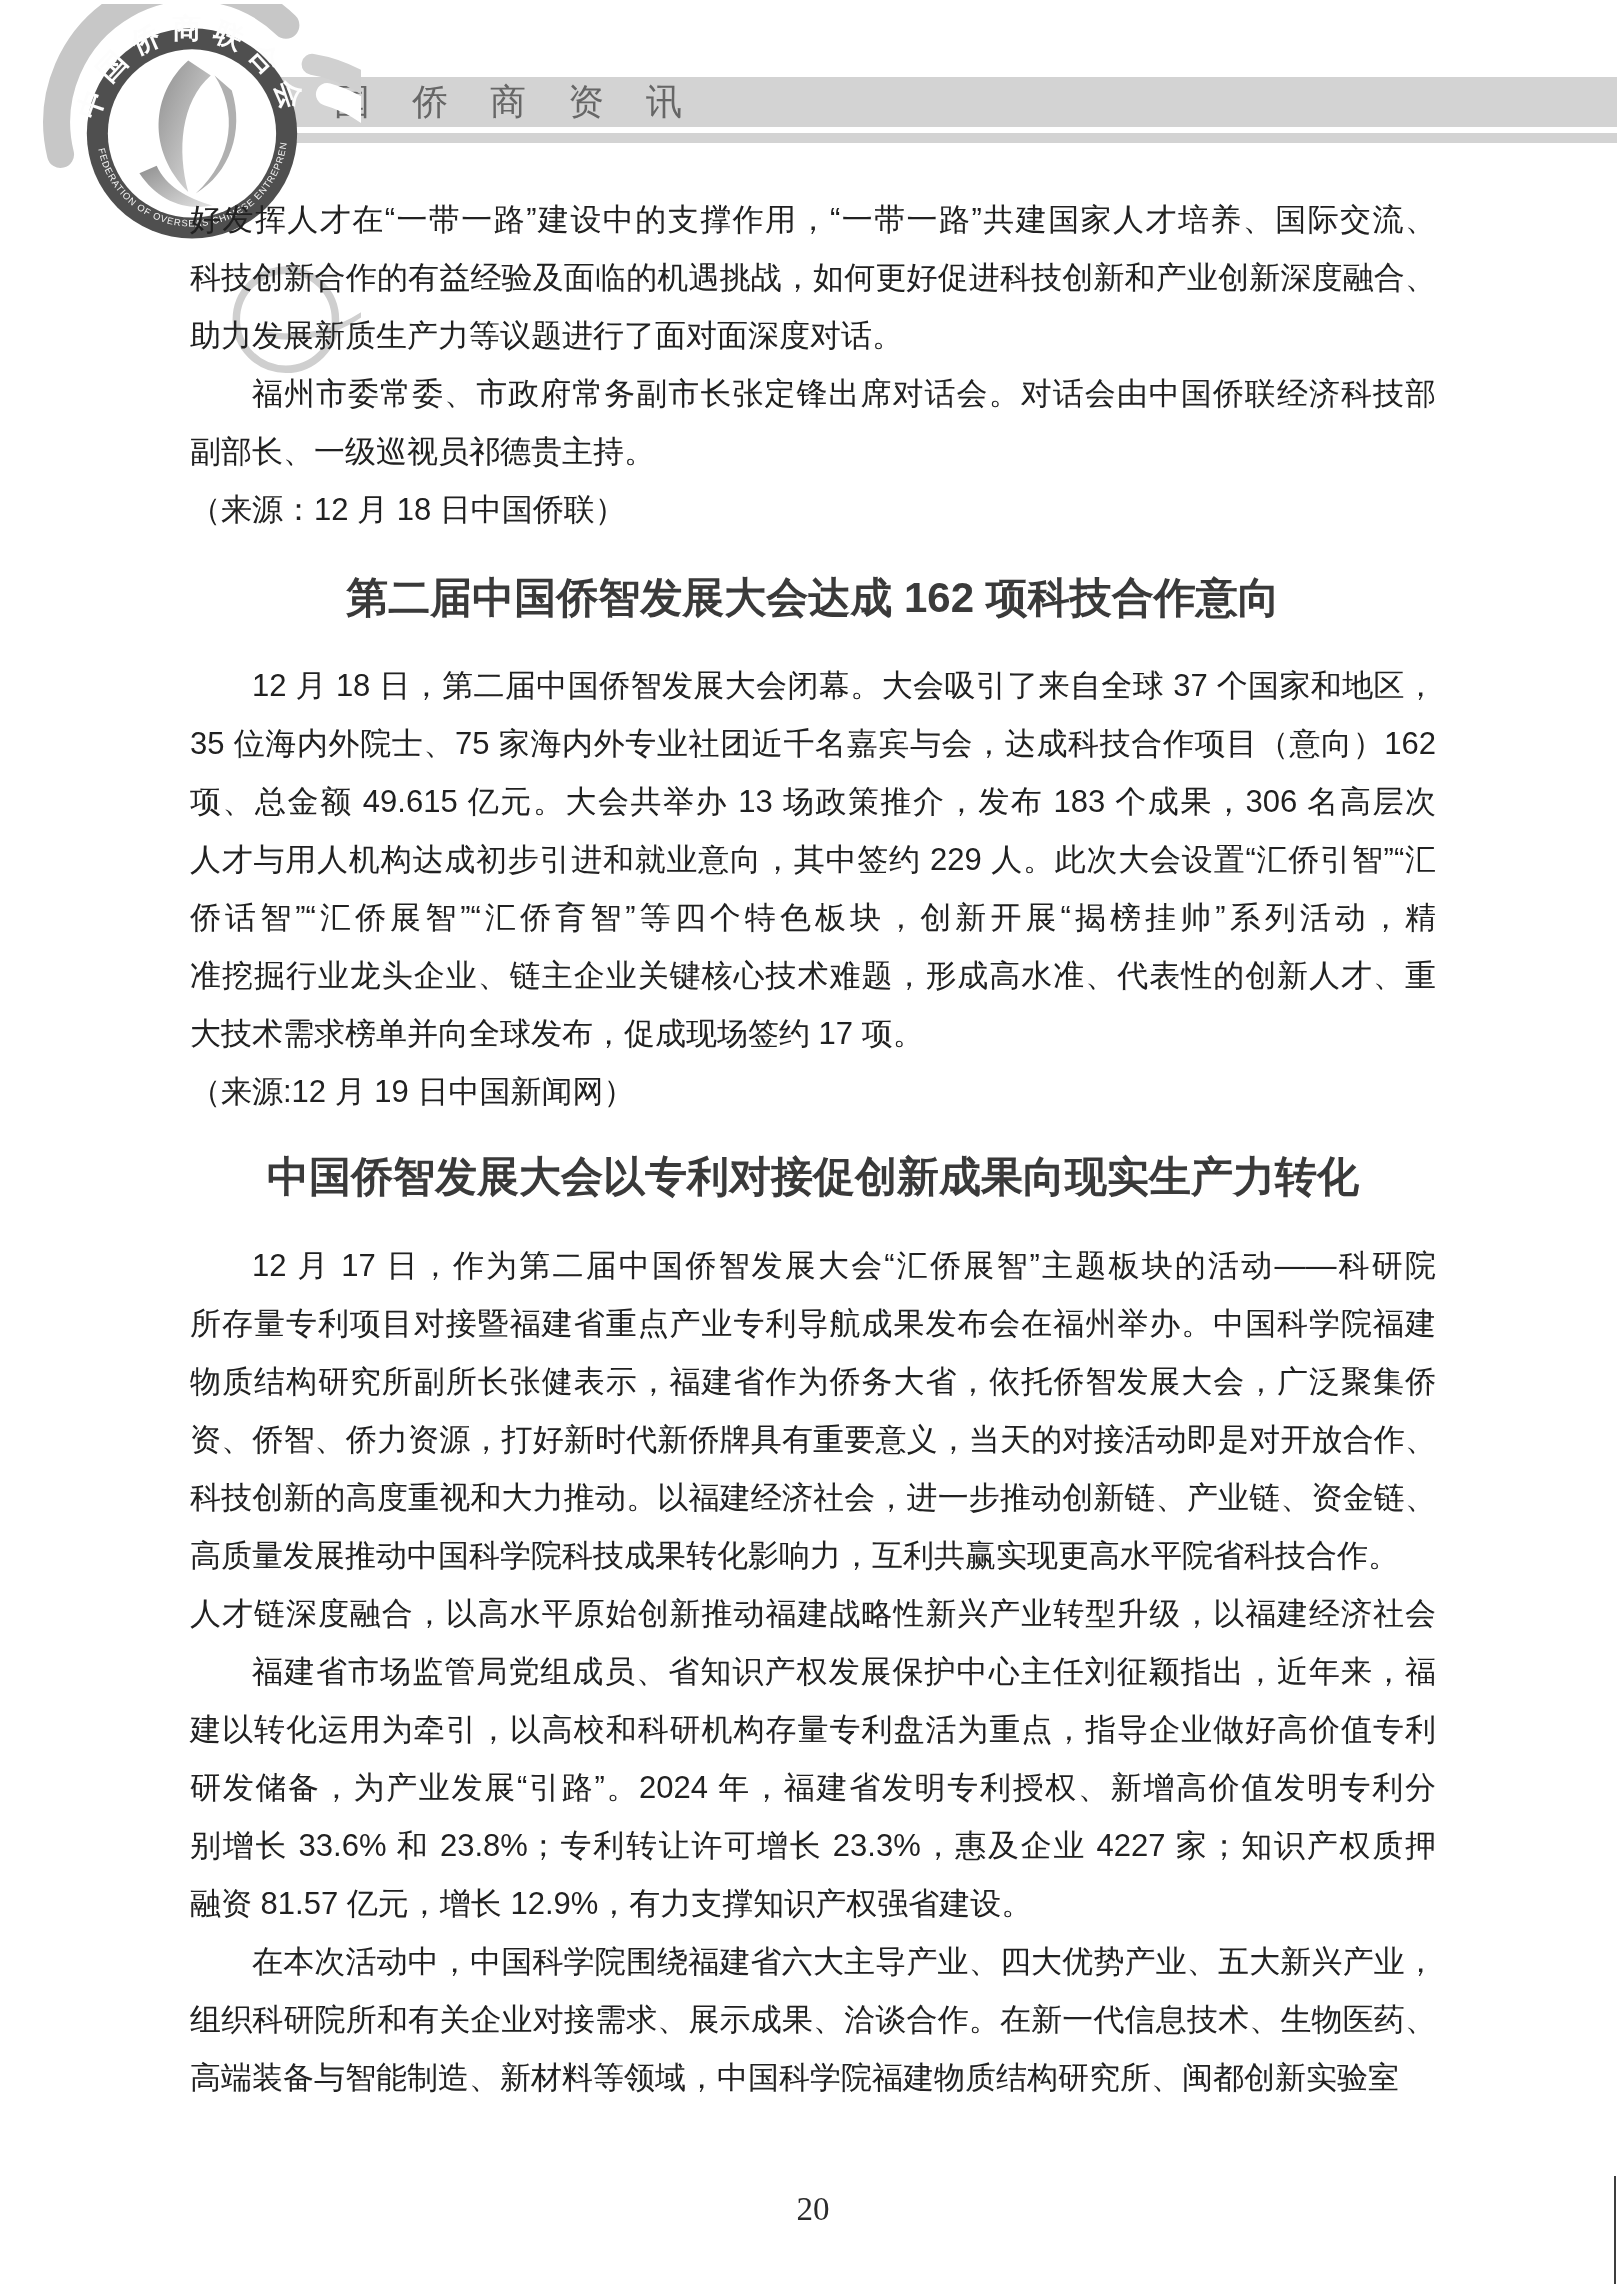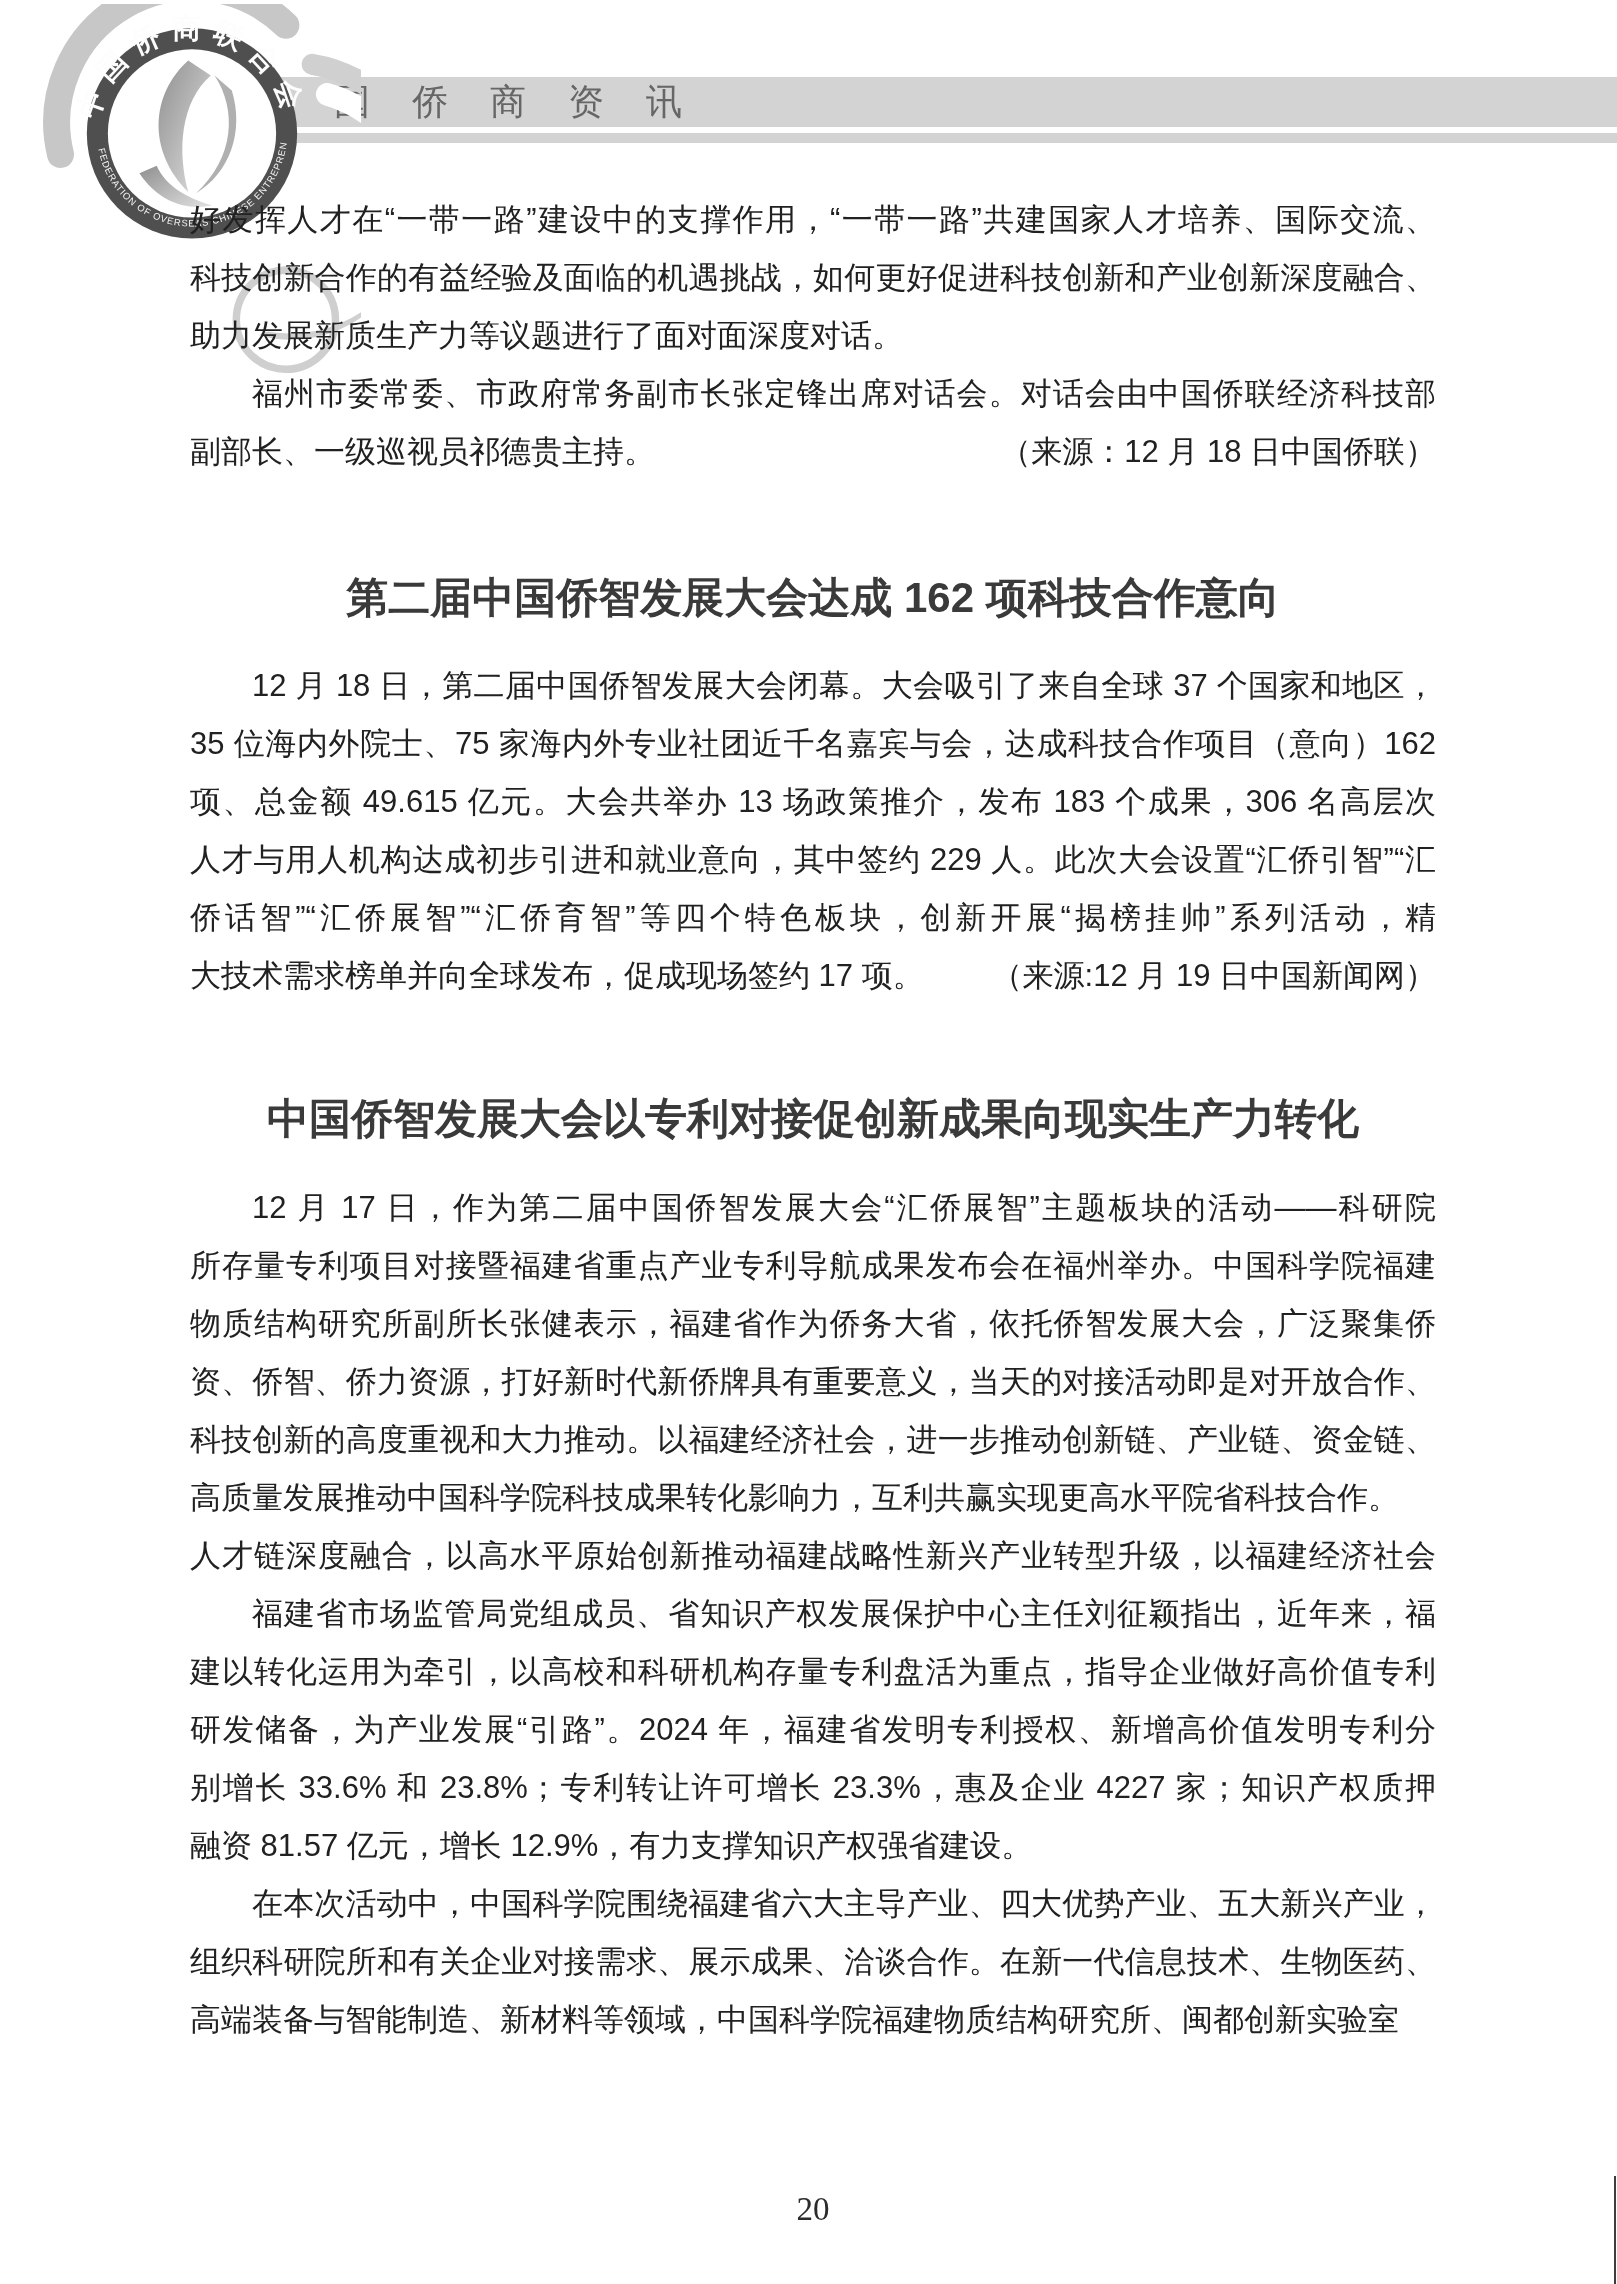--- a/index.html
+++ b/index.html
@@ -11,21 +11,21 @@
   .band-text{position:absolute;left:45px;top:0;height:50px;line-height:50px;
              font-size:36px;color:#666666;letter-spacing:42px;white-space:nowrap;}
   .stripe{position:absolute;left:211px;right:0;top:133px;height:9.8px;background:#d3d3d3;z-index:1;}
   .logo-wrap{position:absolute;left:38px;top:3.8px;width:323px;height:376px;z-index:2;}
 
   
   .content{position:absolute;left:190px;top:191px;width:1246px;font-size:31px;z-index:3;}
   .ln{height:58px;line-height:58px;text-align:justify;text-align-last:justify;overflow:visible;}
   .ln.last{text-align-last:left;}
   .ln.ind{text-indent:62px;}
-  .ln.split{display:flex;justify-content:space-between;text-align-last:left;}
+  .ln.split{display:flex;justify-content:space-between;text-align-last:left;flex-direction:column;}
   .a-title{font-size:42px;font-weight:bold;color:#3a3a3a;text-align:center;
            line-height:60px;height:60px;margin:4px;}
   .a-title.t1{margin-top:87px;margin-bottom:29px;}
   .a-title.t2{margin-top:84px;margin-bottom:30px;}
   section,p,.para{margin:0;padding:0;}
 
   
   .pageno{position:absolute;left:190px;top:2191px;width:1246px;text-align:center;
           font-family:"Liberation Serif", serif;font-size:33px;color:#2b2b2b;z-index:3;}
   .edge-line{position:absolute;right:0.8px;top:2176px;width:2.3px;height:108px;background:#3d3d3d;z-index:4;}
@@ -91,20 +91,21 @@
     </section>
 
     <section>
       <h2 class="a-title t1">第二届中国侨智发展大会达成 162 项科技合作意向</h2>
       <div class="para">
         <div class="ln ind">12 月 18 日，第二届中国侨智发展大会闭幕。大会吸引了来自全球 37 个国家和地区，</div>
         <div class="ln">35 位海内外院士、75 家海内外专业社团近千名嘉宾与会，达成科技合作项目（意向）162</div>
         <div class="ln">项、总金额 49.615 亿元。大会共举办 13 场政策推介，发布 183 个成果，306 名高层次</div>
         <div class="ln">人才与用人机构达成初步引进和就业意向，其中签约 229 人。此次大会设置“汇侨引智”“汇</div>
         <div class="ln">侨话智”“汇侨展智”“汇侨育智”等四个特色板块，创新开展“揭榜挂帅”系列活动，精</div>
+        <div class="ln">准挖掘行业龙头企业、链主企业关键核心技术难题，形成高水准、代表性的创新人才、重</div>
         <div class="ln split">
           <span>大技术需求榜单并向全球发布，促成现场签约 17 项。</span>
           <span class="src">（来源:12 月 19 日中国新闻网）</span>
         </div>
       </div>
     </section>
 
     <section>
       <h2 class="a-title t2">中国侨智发展大会以专利对接促创新成果向现实生产力转化</h2>
       <div class="para">

